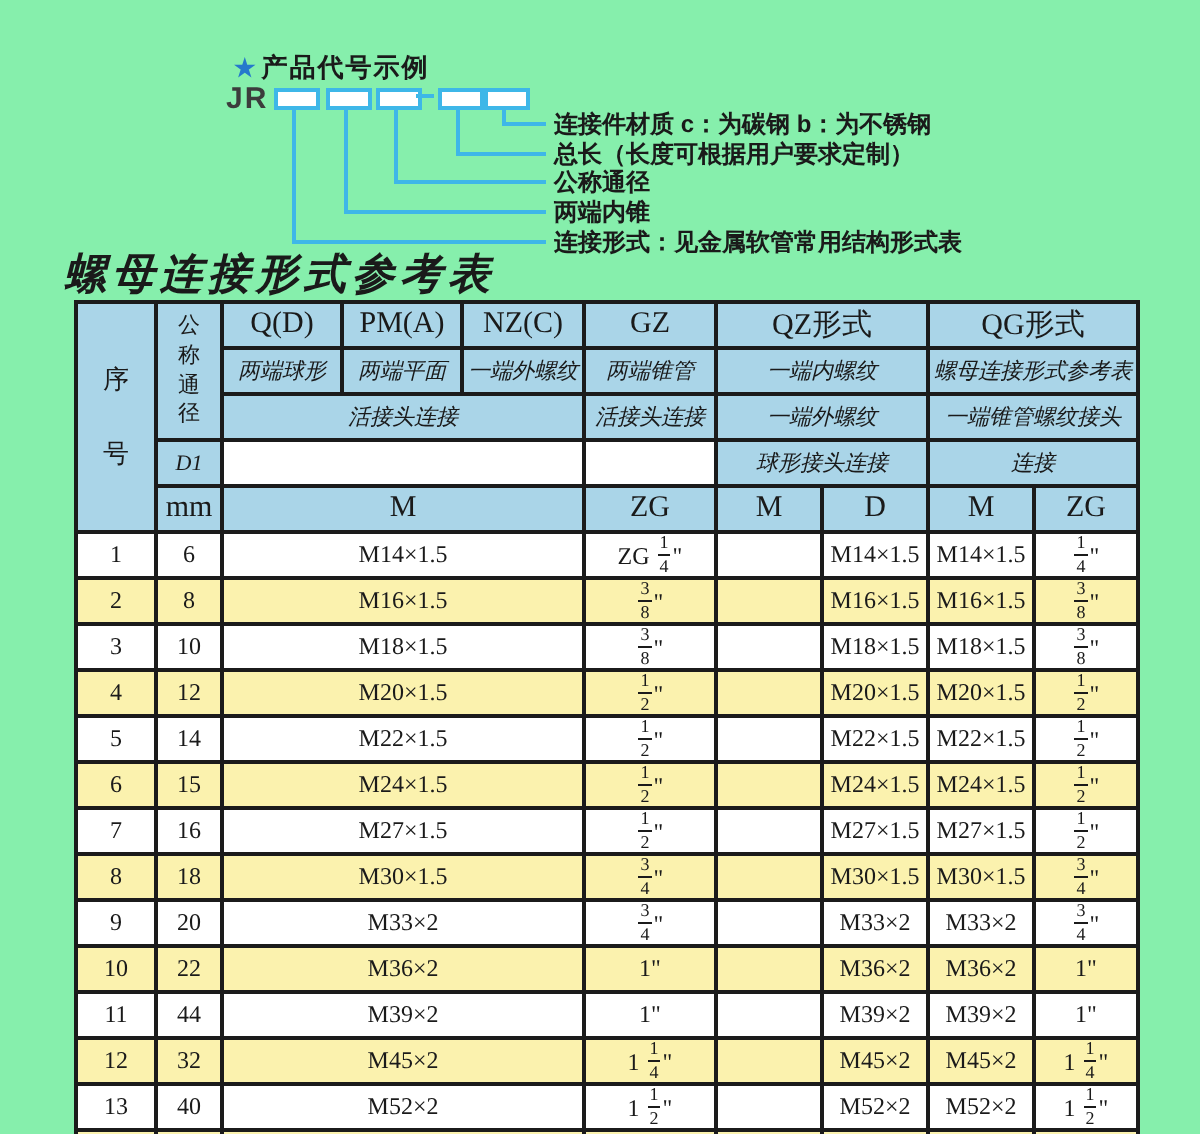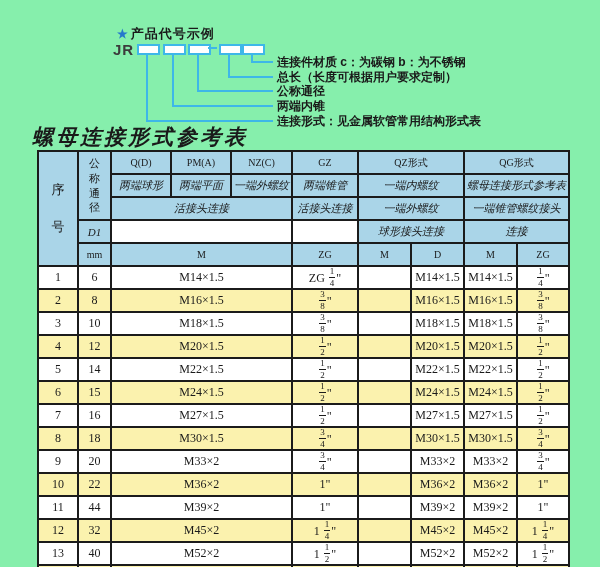--- a/index.html
+++ b/index.html
@@ -26,21 +26,21 @@
 
   
   .table-title{position:absolute;left:32px;top:123px;font-size:21px;font-weight:bold;font-style:italic;
                font-family:"DejaVu Serif","Liberation Serif",serif;letter-spacing:3px;}
 
   
   table.ref{position:absolute;left:37px;top:150px;width:531px;border-collapse:collapse;table-layout:fixed;
             font-family:"Liberation Serif",serif;}
   table.ref td{border:2px solid var(--border);text-align:center;vertical-align:middle;
                padding:0 1px;overflow:hidden;white-space:nowrap;}
-  thead td{background:var(--header-bg);font-size:10px;height:21px;}
+  thead td{background:var(--header-bg);font-size:15px;height:21px;}
   thead tr.cn td{font-size:11px;font-style:italic;}
   thead td.blank{background:#fff;}
   .vcell{line-height:2.8;font-size:13px;}
   .vcell.small{line-height:1.35;font-size:11px;letter-spacing:0;}
   tbody td{background:#fff;font-size:12px;height:21px;}
   tbody tr.alt td{background:var(--stripe);}
   .frac{display:inline-block;text-align:center;vertical-align:-4px;line-height:1;font-size:9px;margin:0 1px;}
   .frac .fn{display:block;border-bottom:1px solid var(--border);padding:0 1px 1px;}
   .frac .fd{display:block;padding-top:1px;}
 </style>

